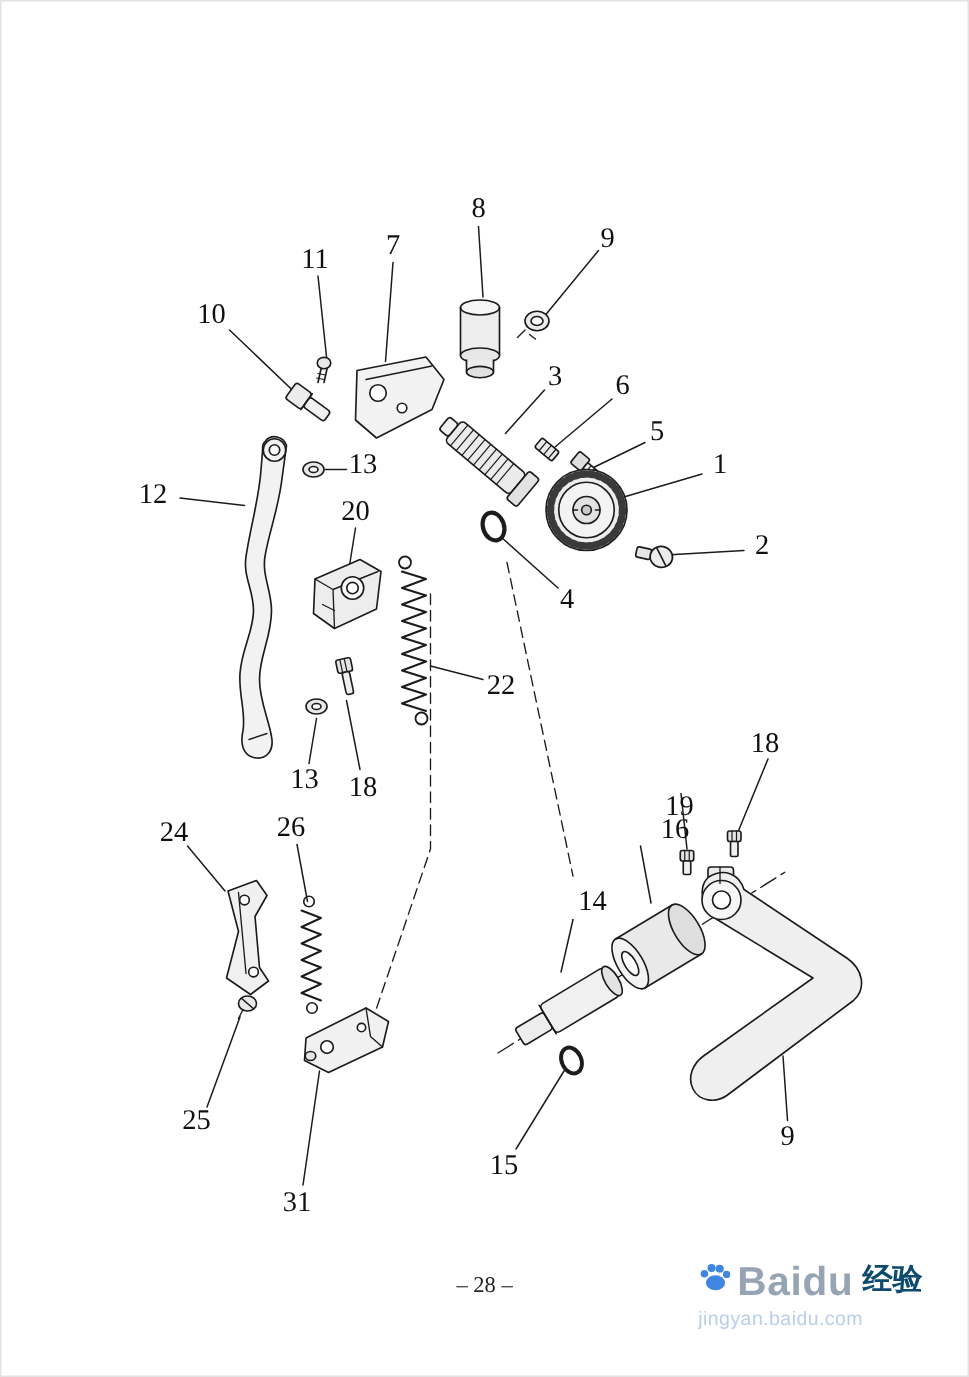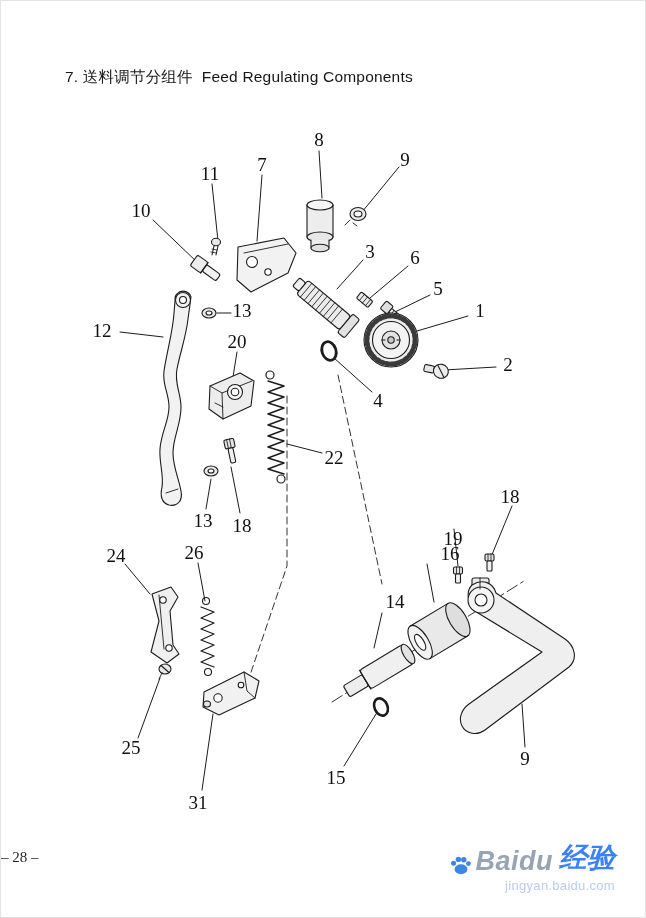--- a/index.html
+++ b/index.html
@@ -12,35 +12,34 @@
     position:absolute;left:64px;top:66px;font-size:15.5px;color:#17171a;
     letter-spacing:.2px;white-space:pre;
   }
   svg.diagram{position:absolute;left:0;top:0;}
   .co{
     position:absolute;transform:translate(-50%,-50%);
     font-family:"Liberation Serif",serif;font-size:19px;color:#101014;
     line-height:1;user-select:none;
   }
   .pageno{
-    position:absolute;left:0;right:0;top:848px;
+    position:absolute;left:0;right:0;top:848px;text-align:center;
     font-family:"Liberation Serif",serif;font-size:15px;color:#26262a;
   }
   .wm{position:absolute;right:30px;top:838px;}
-  .wm-row{display:flex;align-items:flex-end;gap:2px;font-style:italic;}
+  .wm-row{display:flex;align-items:flex-start;gap:2px;}
   .wm-brand{font-size:27px;font-weight:bold;color:#97a4b4;letter-spacing:.5px;}
-  .wm-suffix{font-size:28px;font-weight:bold;color:#3b82f6;margin-left:4px;}
-  .wm-url{font-size:13px;color:#b9cdec;margin-top:1px;text-align:right;letter-spacing:.3px;}
+  .wm-suffix{font-size:20px;font-weight:bold;color:#0c4a6e;margin-left:4px;}
+  .wm-url{font-size:13px;color:#b9cdec;margin-top:1px;text-align:left;letter-spacing:.3px;}
 </style>
 </head>
 <body>
 
 <div class="page">
 
-  <div class="title">7. 送料调节分组件  Feed Regulating Components</div>
 
   <svg class="diagram" width="646" height="918" viewBox="0 0 646 918">
     <g fill="none" stroke="#1c1c1c" stroke-width="1.1" stroke-linecap="round" stroke-linejoin="round">
 
       <g stroke-width="0.9" stroke-dasharray="7 4">
         <path d="M286,395 L286,565 L245,686"></path>
         <path d="M337,374 L381,583"></path>
       </g>
       <path stroke-width="0.9" stroke-dasharray="12 4 3 4" d="M331,701 L523,580"></path>
 

